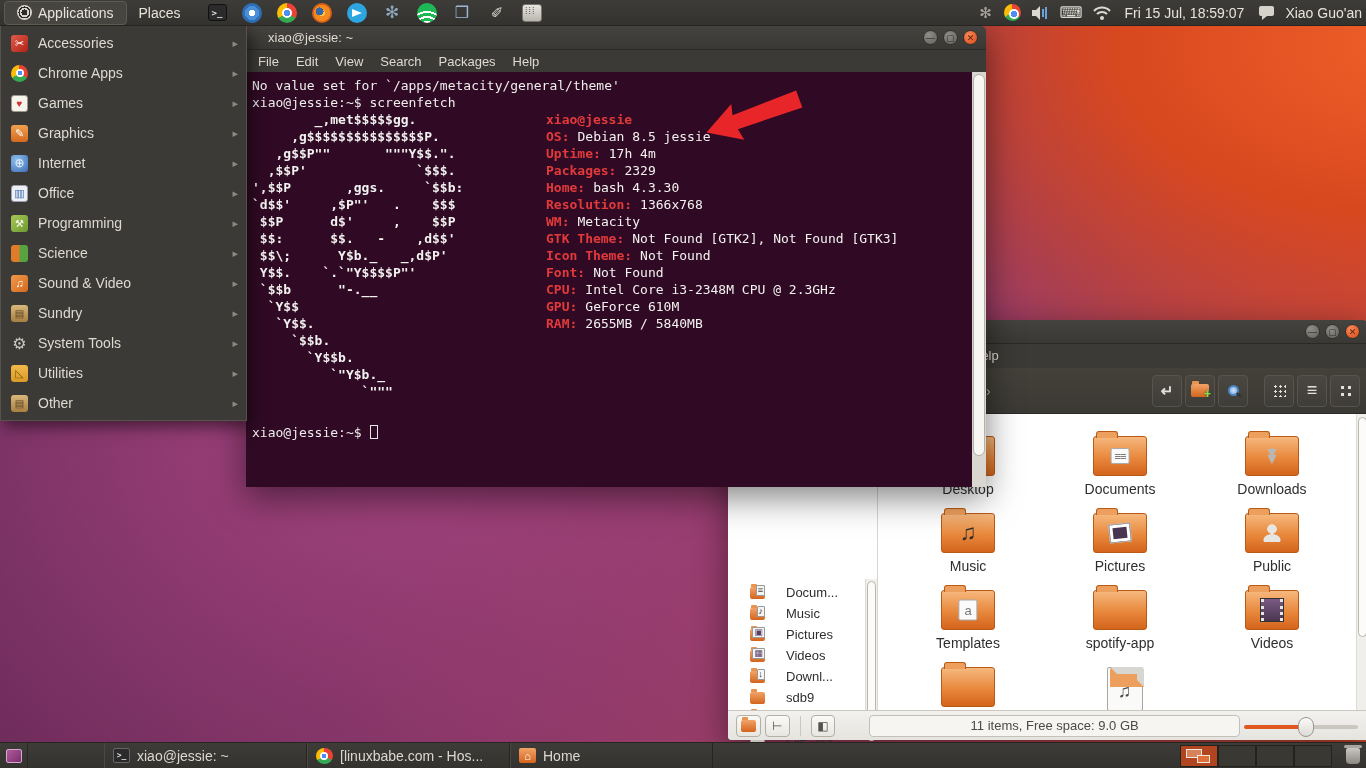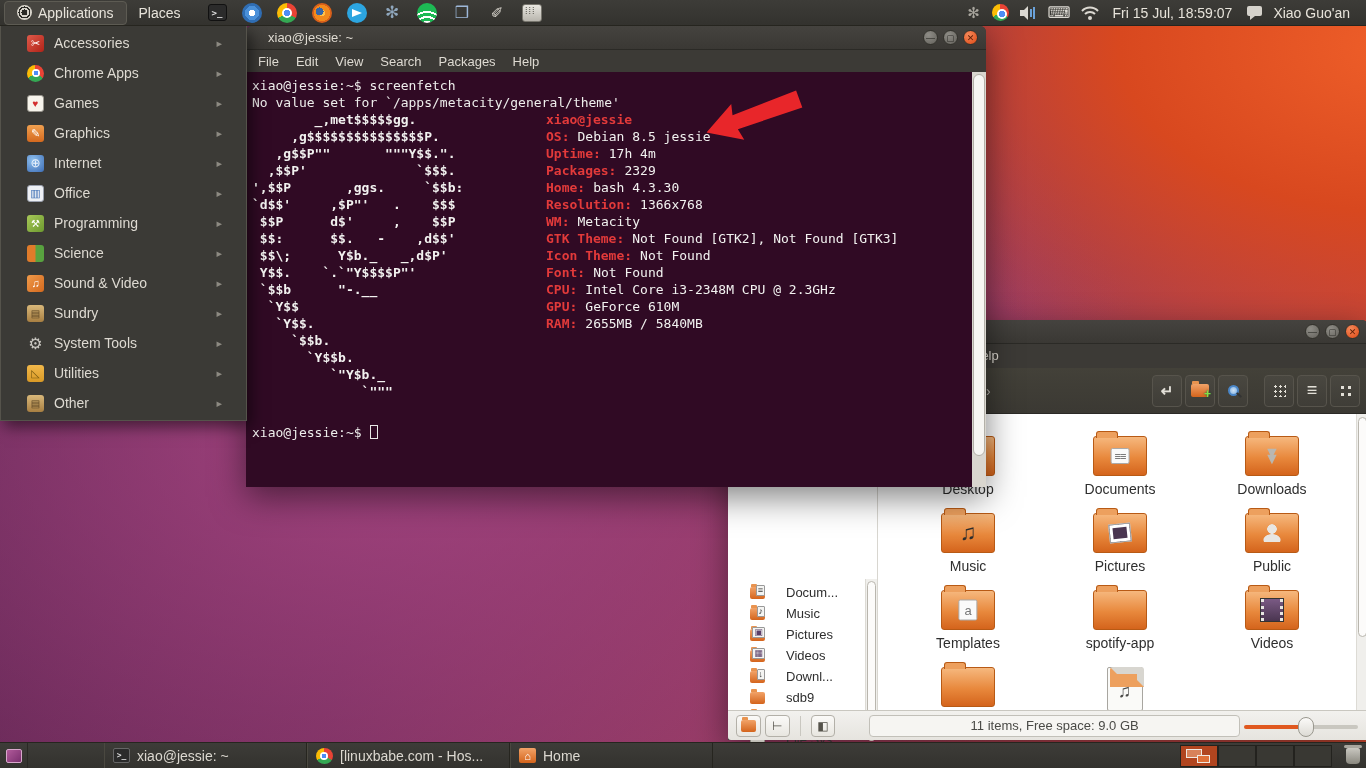--- a/index.html
+++ b/index.html
@@ -40,33 +40,33 @@
   .i-shutter { color:#8fa7bd; font-size:17px; }
   .i-shutter::before { content:"✻"; }
   .i-spotify { width:20px; height:20px; border-radius:50%; background:radial-gradient(circle at 50% 135%, transparent 0 7px, #fff 7px 9px, transparent 9px 12px, #fff 12px 14px, transparent 14px 17px, #fff 17px 19px, transparent 19px), #1db954; }
   .i-virtualbox { color:#9db7d8; font-size:16px; }
   .i-virtualbox::before { content:"❒"; }
   .i-gimp { color:#d8d4cc; font-size:15px; }
   .i-gimp::before { content:"✐"; }
   .i-drawer { width:20px; height:18px; border-radius:3px; background:linear-gradient(180deg,#e8e6e0,#b8b5ad); border:1px solid #77756d; position:relative; }
   .i-drawer::before { content:"⁞⁞⁞"; position:absolute; left:2px; top:1px; font-size:9px; letter-spacing:1px; color:#4a4840; }
 
-  .tray { margin-left:auto; display:flex; align-items:center; gap:10px; padding-right:16px; }
+  .tray { margin-left:auto; display:flex; align-items:center; gap:10px; padding-right:4px; }
   .tray .sm { width:18px; height:18px; }
   .i-shutter-sm::before { content:"✻"; color:#a9a69e; font-size:15px; }
   .clock { font-size:14px; margin:0 4px; white-space:nowrap; }
   .user { font-size:14px; white-space:nowrap; }
   .i-keyboard { color:#dcd9d2; font-size:16px; }
   .i-keyboard::before { content:"⌨"; }
 
   
   .app-menu {
     position:absolute; left:0; top:26px; width:247px; background:#3b3a36;
     border:1px solid #55534b; border-top:none; z-index:55;
-    box-shadow:4px 6px 14px rgba(0,0,0,.5); padding:2px 16px;
+    box-shadow:4px 6px 14px rgba(0,0,0,.5); padding:2px 0;
   }
   .app-menu-item { height:30px; display:flex; align-items:center; gap:10px; padding:0 8px 0 10px; color:#dedad2; font-size:14px; }
   .app-menu-item::after { content:"▸"; margin-left:auto; color:#8d8a82; font-size:11px; }
   .mi { width:17px; height:17px; border-radius:3px; display:inline-flex; align-items:center; justify-content:center; font-size:11px; color:#fff; flex:0 0 17px; }
   .mi.i-knife { background:linear-gradient(135deg,#e05a4a,#b02318); } .mi.i-knife::before{content:"✂";}
   .mi.i-chrome { background:conic-gradient(#ea4335 0 120deg,#34a853 120deg 240deg,#fbbc05 240deg 360deg); border-radius:50%; position:relative; }
   .mi.i-chrome::before { content:""; width:8px; height:8px; border-radius:50%; background:radial-gradient(circle,#4e8df5 0 2.5px,#fff 2.5px); }
   .mi.i-cards { background:#f7f4ec; border:1px solid #9a978f; } .mi.i-cards::before{content:"♥"; color:#d32f2f; font-size:10px;}
   .mi.i-paint { background:linear-gradient(180deg,#f0a050,#d4691e); } .mi.i-paint::before{content:"✎";}
   .mi.i-globe { background:radial-gradient(circle at 35% 30%,#8fc0ee,#3d6db5); } .mi.i-globe::before{content:"⊕"; font-size:12px; color:#eaf2fb;}
@@ -385,22 +385,22 @@
         <span>File</span>
         <span>Edit</span>
         <span>View</span>
         <span>Search</span>
         <span>Packages</span>
         <span>Help</span>
       </span>
   </div>
   <div class="term-content">
     <div>
+        <div class="tline">No value set for `/apps/metacity/general/theme'</div>
         <div class="tline">xiao@jessie:~$ screenfetch</div>
-        <div class="tline">No value set for `/apps/metacity/general/theme'</div>
       </div>
     <pre class="ascii">        _,met$$$$$gg.
      ,g$$$$$$$$$$$$$$$P.
    ,g$$P""       """Y$$.".
   ,$$P'              `$$$.
 ',$$P       ,ggs.     `$$b:
 `d$$'     ,$P"'   .    $$$
  $$P      d$'     ,    $$P
  $$:      $$.   -    ,d$$'
  $$\;      Y$b._   _,d$P'

